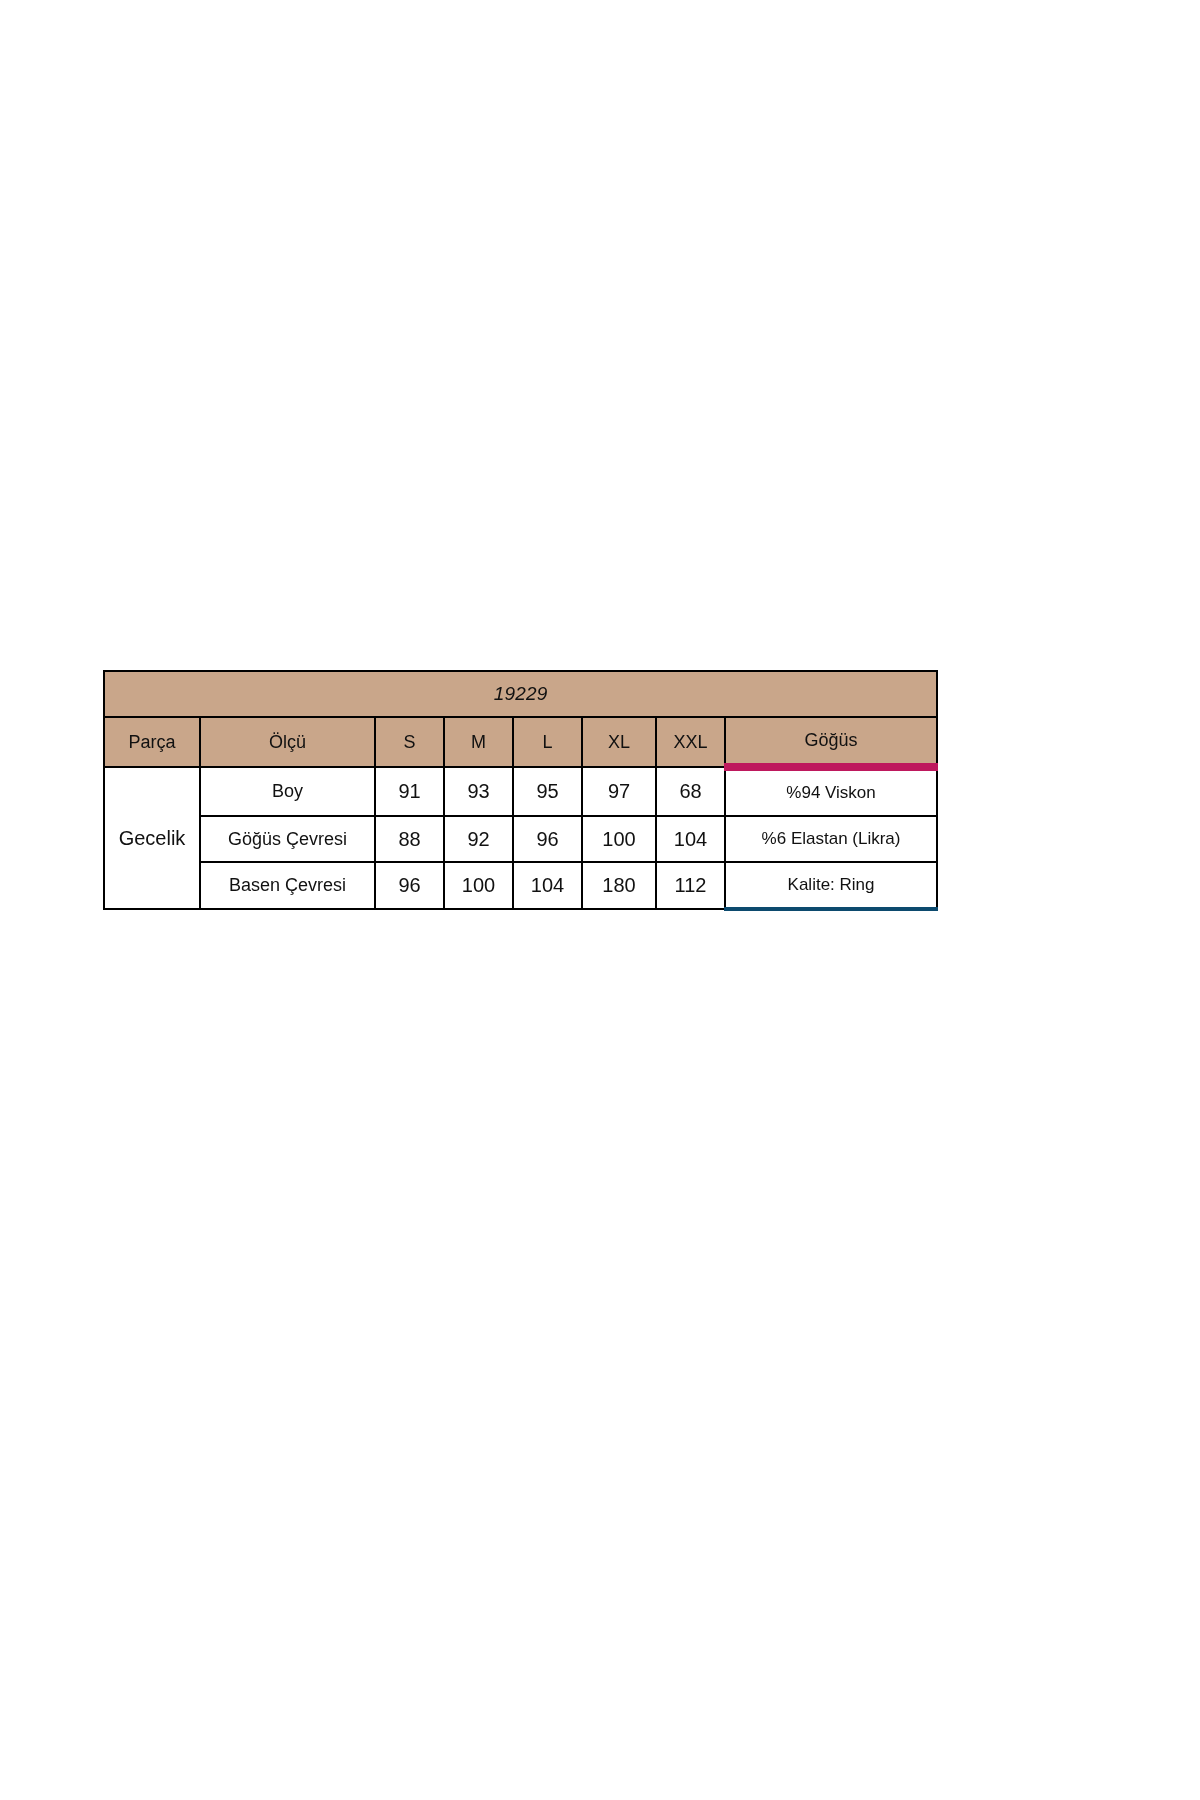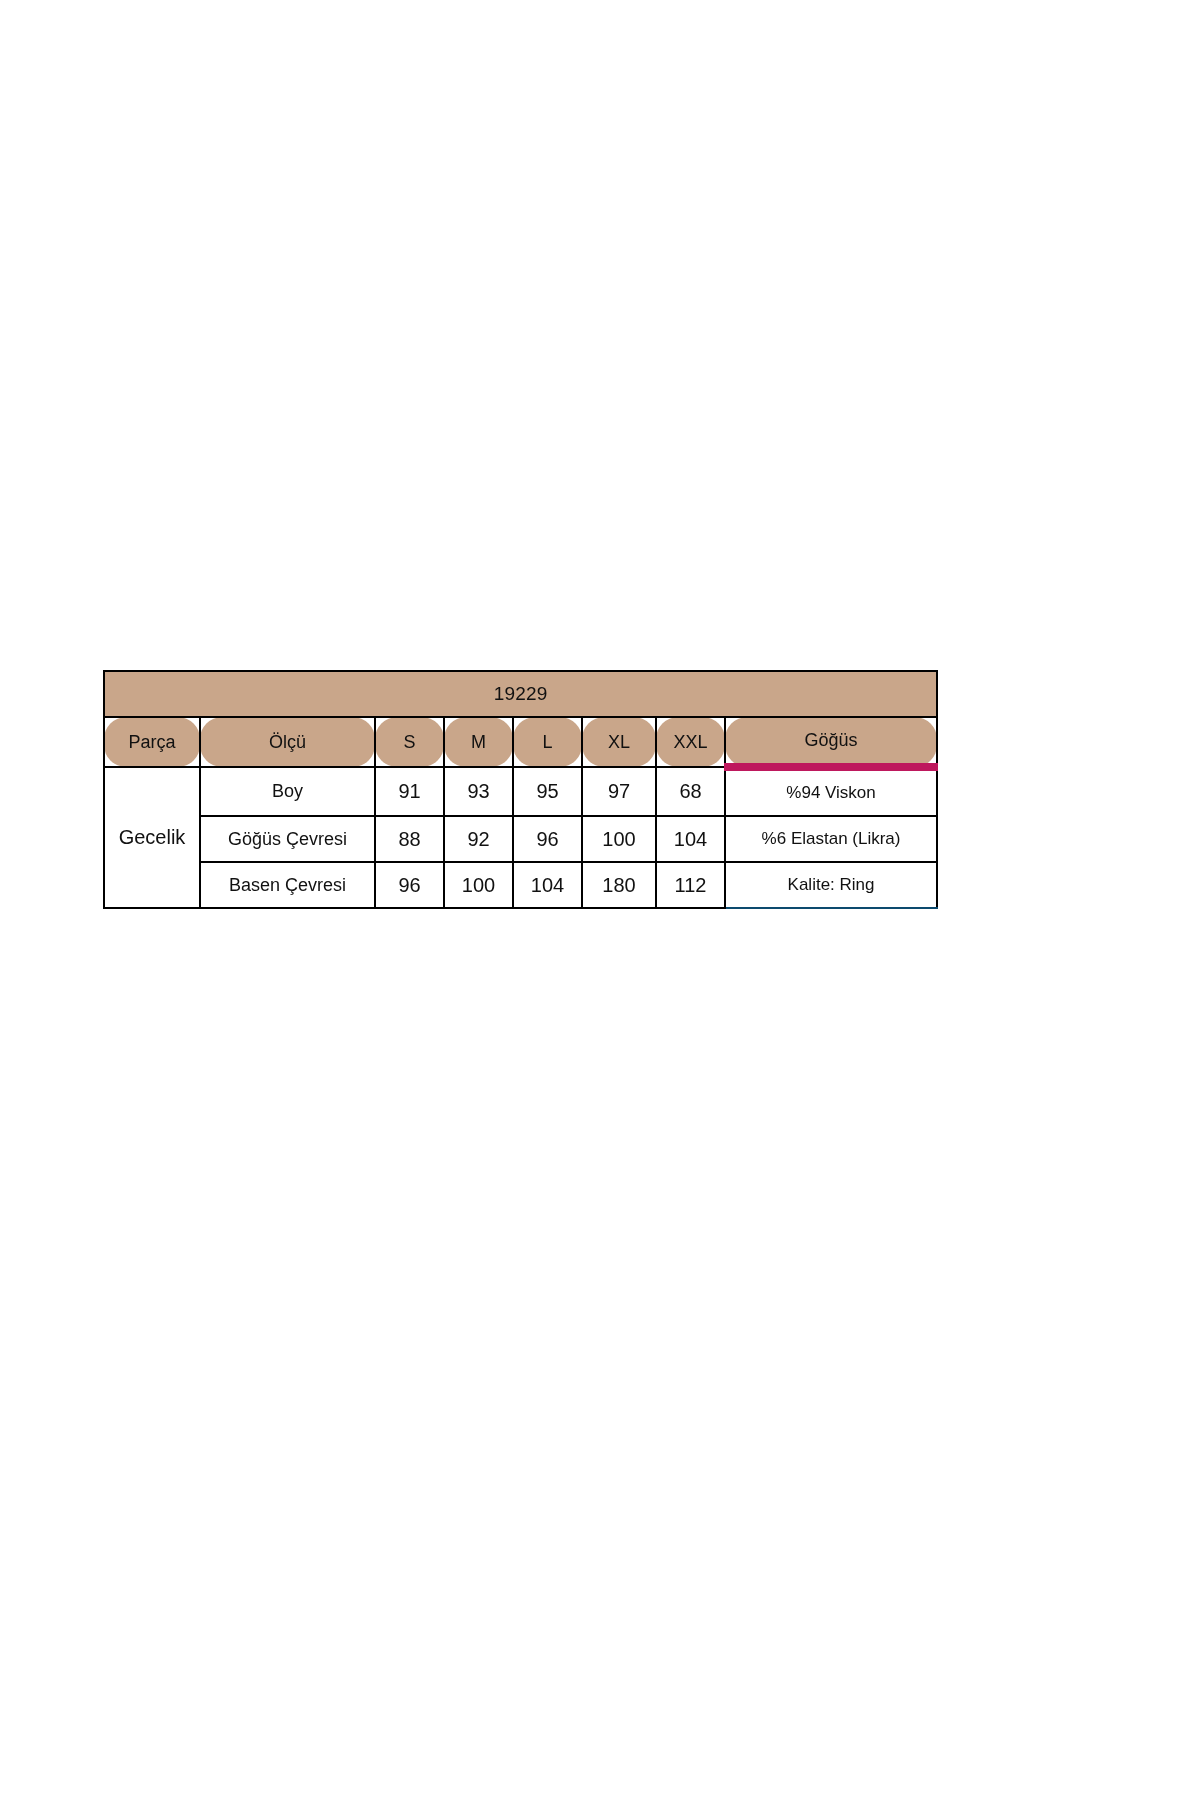--- a/index.html
+++ b/index.html
@@ -40,29 +40,29 @@
     color: #111111;
   }
 
   
   .title-cell {
     background: #c9a68a;
     height: 44px;
     font-size: 19px;
     font-weight: bold;
     letter-spacing: 0.2px;
+    font-style: italic;
   }
 
   
   .hdr-row td {
     background: #c9a68a;
     height: 45px;
     font-size: 18px;
     font-weight: bold;
-    border-radius: 22px;
   }
 
   
   .part-cell {
     background: #c9a68a;
     font-size: 18px;
     font-weight: bold;
   }
 
   
@@ -81,21 +81,21 @@
 
   td.fabric {
     text-align: left;
     padding-left: 7px;
     font-size: 17px;
     border-left: 2px solid #000000;
     border-top: none;
     border-bottom: none;
   }
   td.fabric.first { border-top: 8px solid #be185d; }
-  td.fabric.last  { border-bottom: 2px solid #0c4a6e; }
+  td.fabric.last  { border-bottom: 4px solid #0c4a6e; }
 
   
   col.c-part    { width: 96px; }
   col.c-measure { width: 175px; }
   col.c-s       { width: 69px; }
   col.c-m       { width: 69px; }
   col.c-l       { width: 69px; }
   col.c-xl      { width: 74px; }
   col.c-xxl     { width: 69px; }
   col.c-fabric  { width: 212px; }

